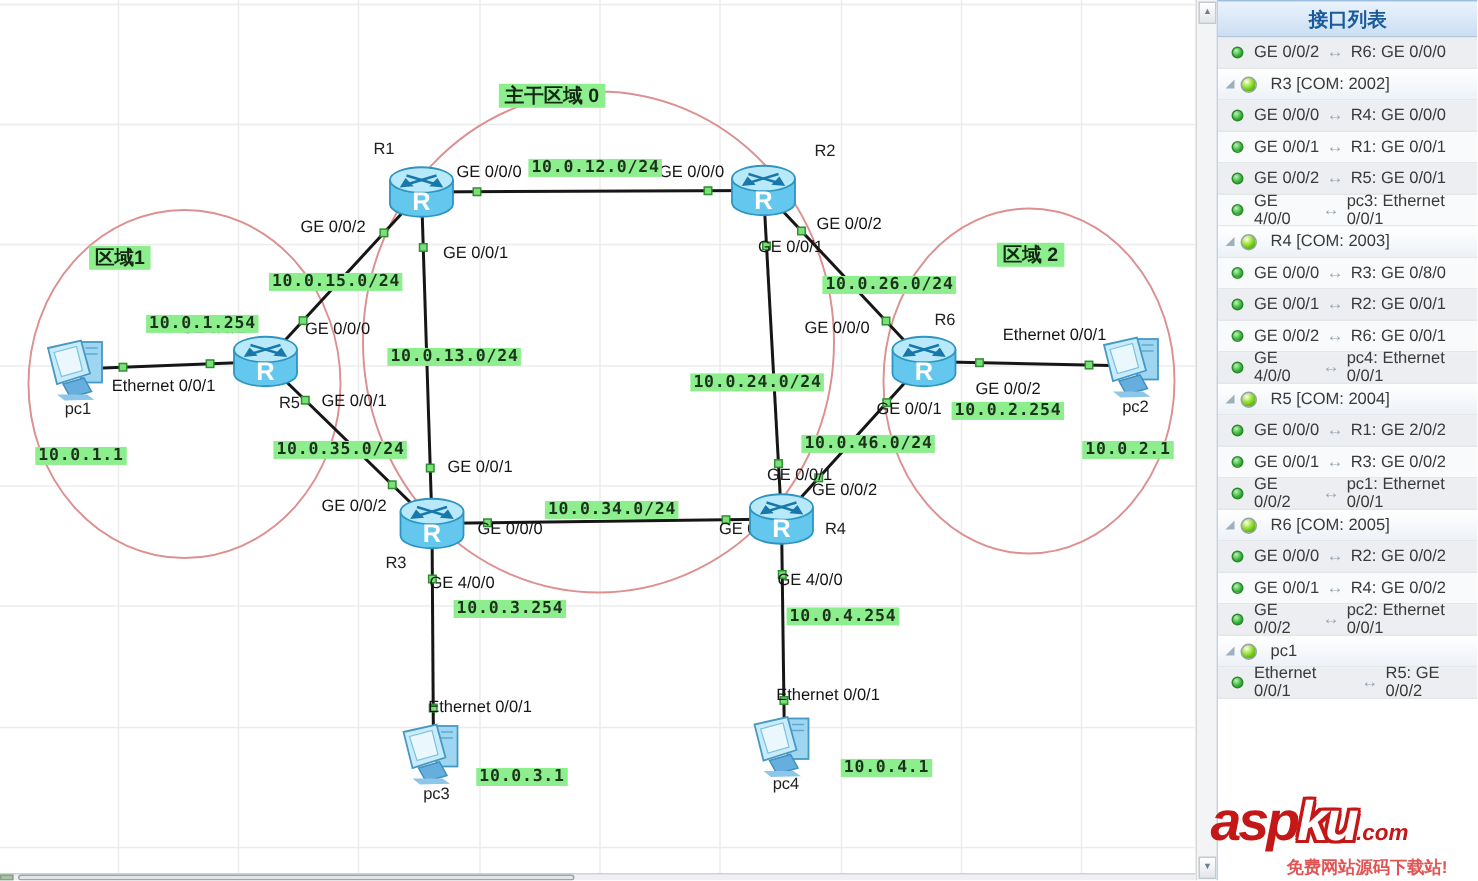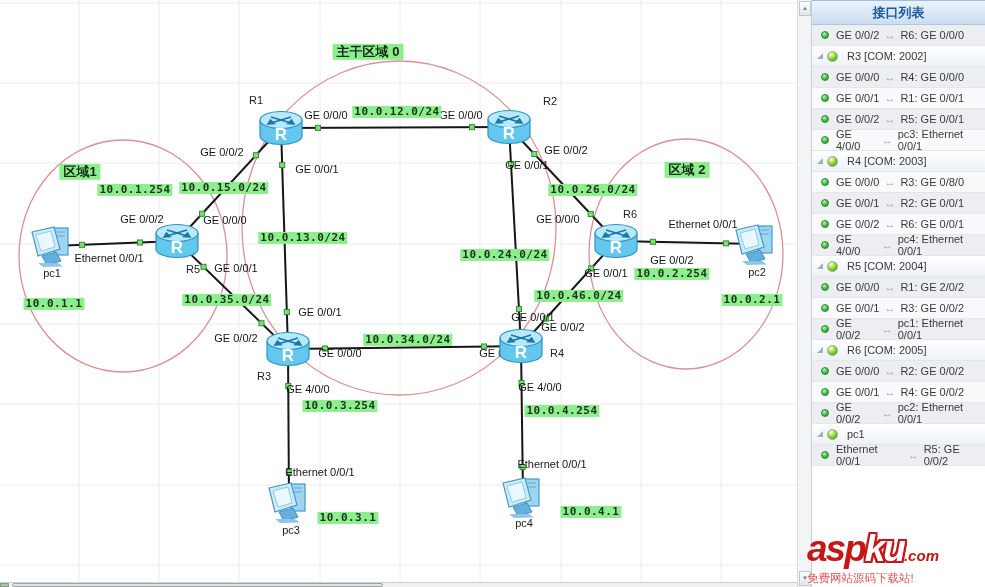--- a/index.html
+++ b/index.html
@@ -56,22 +56,22 @@
   .arrow{color:#9aa6b2;margin:0 5px;font-size:11px}
 
   
   .watermark{position:absolute;right:0;bottom:1px;width:182px;z-index:9;padding-left:4px;box-sizing:border-box}
   .wm-brand{font-style:italic;font-weight:bold;color:var(--wred);font-size:37px;line-height:33px;
             letter-spacing:-2px}
   .wm-ku{color:#fff;text-shadow:-2px -2px 0 var(--wred),2px -2px 0 var(--wred),
          -2px 2px 0 var(--wred),2px 2px 0 var(--wred),2px 0 0 var(--wred),
          -2px 0 0 var(--wred),0 2px 0 var(--wred),0 -2px 0 var(--wred)}
   .wm-com{font-size:15px;letter-spacing:0}
-  .wm-tag{font-size:11.5px;font-weight:normal;color:#e25555;text-shadow:1px 1px 0 #fff;
-          text-align:left;padding-right:20px;margin-top:-1px}
+  .wm-tag{font-size:11.5px;font-weight:bold;color:#e25555;text-shadow:1px 1px 0 #fff;
+          text-align:right;padding-right:20px;margin-top:-1px}
 </style>
 </head>
 <body>
 
 <div class="app">
 
   <div class="canvas">
     <svg id="diagram" width="797" height="587">
         <g>
           <line x1="79" y1="0" x2="79" y2="587" stroke="#ececec"></line>
@@ -168,29 +168,29 @@
         <div class="lbl lbl-port" style="left: 540px; top: 387px;">GE 4/0/0</div>
         <div class="lbl lbl-port" style="left: 552px; top: 464px;">Ethernet 0/0/1</div>
         <div class="lbl lbl-net" style="left: 397px; top: 112px;">10.0.12.0/24</div>
         <div class="lbl lbl-net" style="left: 224px; top: 188px;">10.0.15.0/24</div>
         <div class="lbl lbl-net" style="left: 303px; top: 238px; text-align: center;">10.0.13.0/24</div>
         <div class="lbl lbl-net" style="left: 227px; top: 300px;">10.0.35.0/24</div>
         <div class="lbl lbl-net" style="left: 408px; top: 340px;">10.0.34.0/24</div>
         <div class="lbl lbl-net" style="left: 505px; top: 255px;">10.0.24.0/24</div>
         <div class="lbl lbl-net" style="left: 593px; top: 190px;">10.0.26.0/24</div>
         <div class="lbl lbl-net" style="left: 579px; top: 296px;">10.0.46.0/24</div>
-        <div class="lbl lbl-net" style="left: 135px; top: 190px; text-align: center;">10.0.1.254</div>
+        <div class="lbl lbl-net" style="left: 135px; top: 216px; text-align: center;">10.0.1.254</div>
         <div class="lbl lbl-net" style="left: 54px; top: 304px;">10.0.1.1</div>
         <div class="lbl lbl-net" style="left: 672px; top: 274px;">10.0.2.254</div>
         <div class="lbl lbl-net" style="left: 752px; top: 300px;">10.0.2.1</div>
         <div class="lbl lbl-net" style="left: 340px; top: 406px;">10.0.3.254</div>
         <div class="lbl lbl-net" style="left: 348px; top: 518px;">10.0.3.1</div>
         <div class="lbl lbl-net" style="left: 562px; top: 411px;">10.0.4.254</div>
         <div class="lbl lbl-net" style="left: 591px; top: 512px;">10.0.4.1</div>
-        <div class="lbl lbl-area" style="left: 368px; top: 52px;">主干区域 0</div>
+        <div class="lbl lbl-area" style="left: 368px; top: 64px;">主干区域 0</div>
         <div class="lbl lbl-area" style="left: 80px; top: 172px;">区域1</div>
         <div class="lbl lbl-area" style="left: 687px; top: 170px;">区域 2</div>
       </div>
     <div id="devices">
         <div class="dev" style="left: 258px; top: 109px;"><svg width="46" height="38" viewBox="0 0 46 38">
             <path d="M2 11 L2 27 A21 8.5 0 0 0 44 27 L44 11" fill="#64c8ee" stroke="#2e94c0" stroke-width="1.2"></path>
             <ellipse cx="23" cy="11" rx="21" ry="8.5" fill="#b8e9fa" stroke="#2e94c0" stroke-width="1.2"></ellipse>
             <g stroke="#1878aa" stroke-width="1.6" fill="#1878aa">
               <line x1="13" y1="8" x2="33" y2="14"></line>
               <polygon points="36,15 30,14.5 33.5,11"></polygon>

